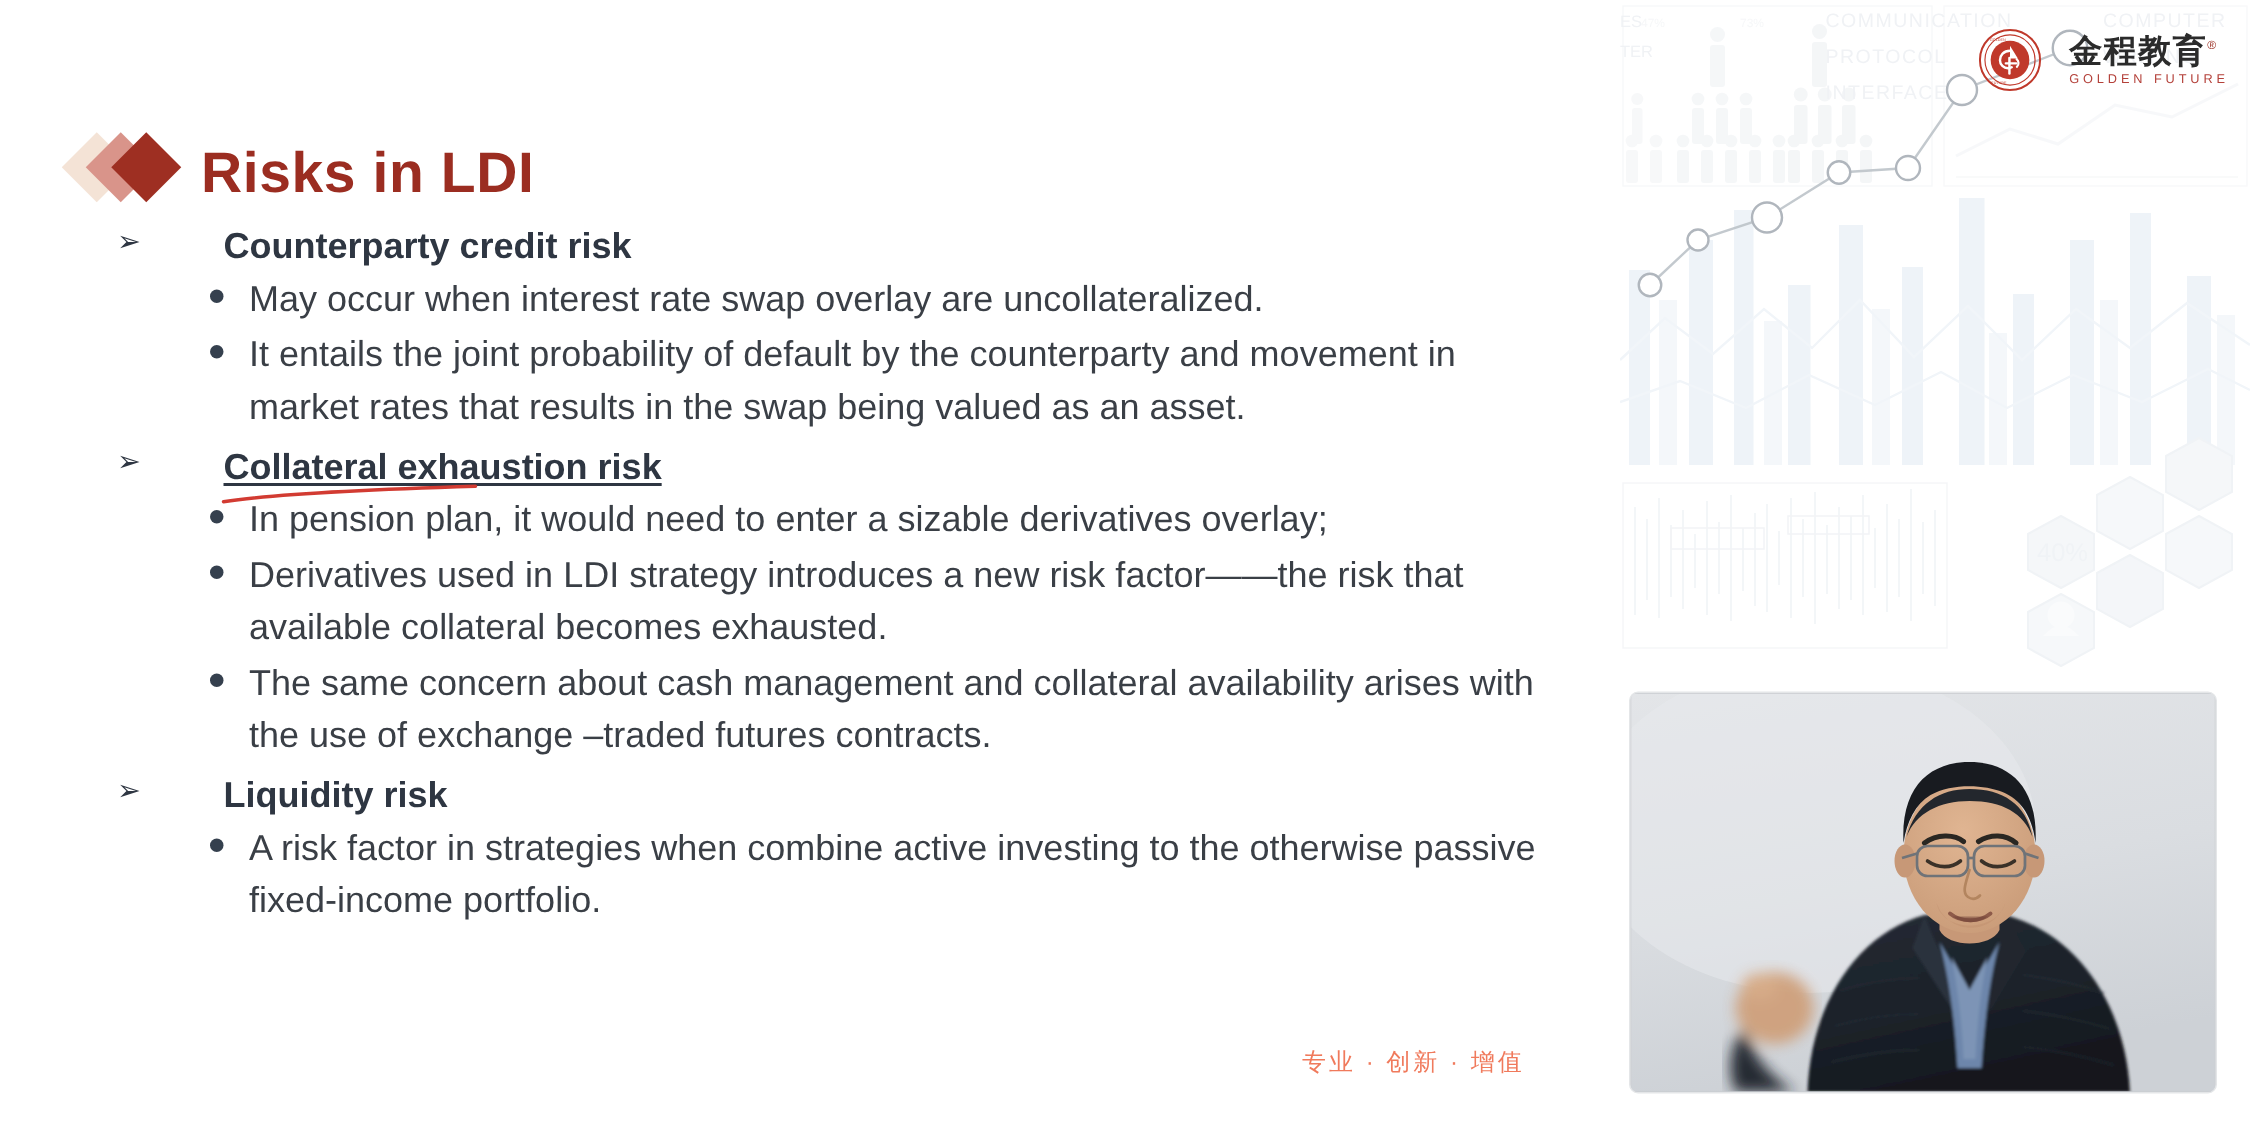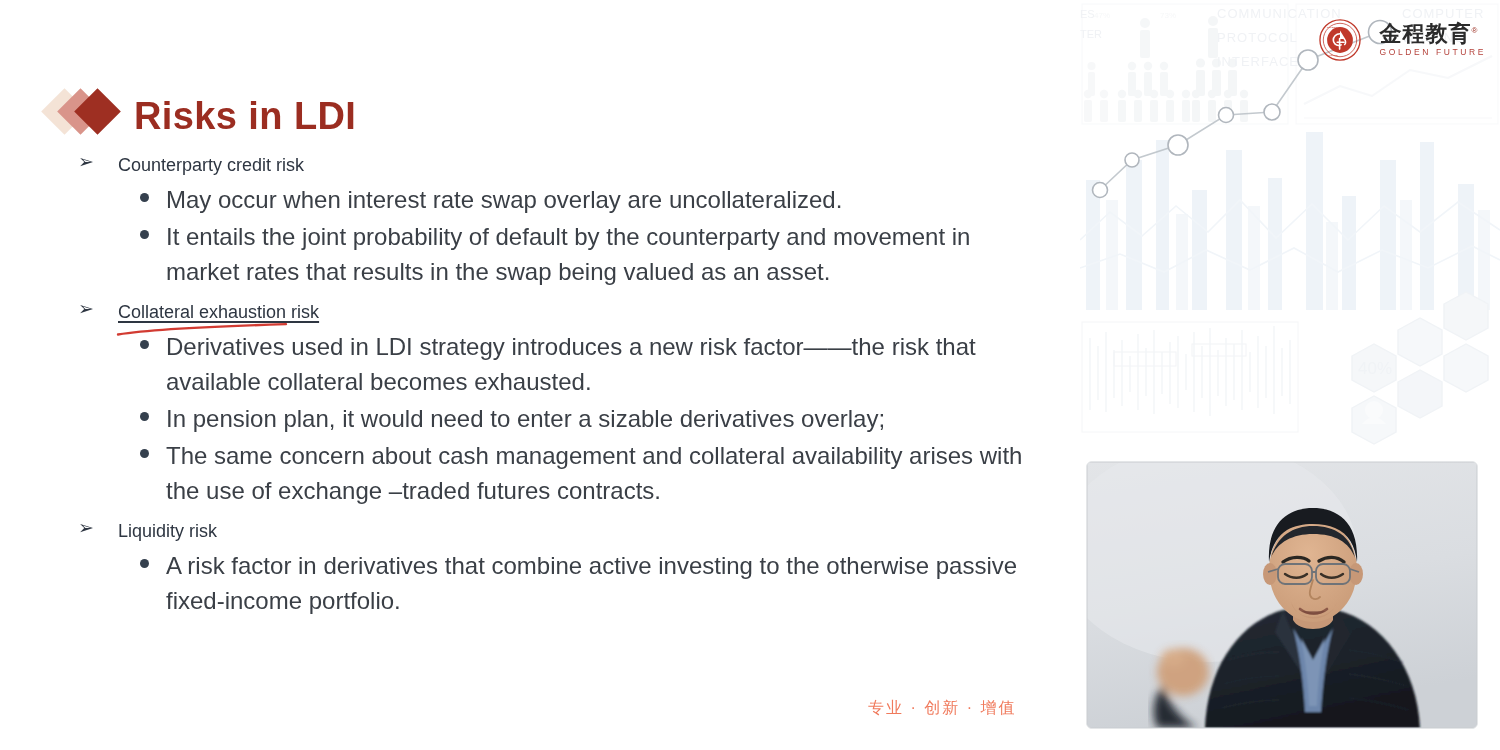--- a/index.html
+++ b/index.html
@@ -75,25 +75,26 @@
   .lvl1-arrow {
     flex: 0 0 auto;
     width: 40px;
     padding-top: 2px;
     color: #2e3642;
     font-size: 19px;
     line-height: 1;
   }
   .lvl1-label {
     position: relative;
-    font-size: 18px;
-    font-weight: normal;
+    font-size: 24px;
+    font-weight: bold;
     color: #2e3642;
     line-height: 30px;
     white-space: nowrap;
+    margin-left: 31px;
   }
   .lvl1-label.underlined {
     text-decoration: underline;
     text-decoration-thickness: 1.5px;
     text-underline-offset: 3px;
   }
   
   .annot {
     position: absolute;
     left: -2px;
@@ -265,48 +266,48 @@
           <svg class="annot" viewBox="0 0 172 18" preserveAspectRatio="none">
             <path d="M2,15.5 C34,10.5 92,7.5 170,5.2" fill="none" stroke="#d23b32" stroke-width="2.3" stroke-linecap="round"></path>
           </svg>
         </span>
       </div>
       <ul class="lvl2-list">
         <li class="lvl2">
           <span class="lvl2-dot">
               <i></i>
             </span>
-          <span class="lvl2-text">Derivatives used in LDI strategy introduces a new risk factor——the risk that available collateral becomes exhausted.</span>
+          <span class="lvl2-text">In pension plan, it would need to enter a sizable derivatives overlay;</span>
         </li>
         <li class="lvl2">
           <span class="lvl2-dot">
               <i></i>
             </span>
-          <span class="lvl2-text">In pension plan, it would need to enter a sizable derivatives overlay;</span>
+          <span class="lvl2-text">Derivatives used in LDI strategy introduces a new risk factor——the risk that available collateral becomes exhausted.</span>
         </li>
         <li class="lvl2">
           <span class="lvl2-dot">
               <i></i>
             </span>
           <span class="lvl2-text">The same concern about cash management and collateral availability arises with the use of exchange –traded futures contracts.</span>
         </li>
       </ul>
 
       <div class="group-gap"></div>
 
       <div class="lvl1">
         <span class="lvl1-arrow">➢</span>
         <span class="lvl1-label">Liquidity risk</span>
       </div>
       <ul class="lvl2-list">
         <li class="lvl2">
           <span class="lvl2-dot">
               <i></i>
             </span>
-          <span class="lvl2-text">A risk factor in derivatives that combine active investing to the otherwise passive fixed-income portfolio.</span>
+          <span class="lvl2-text">A risk factor in strategies when combine active investing to the otherwise passive fixed-income portfolio.</span>
         </li>
       </ul>
     </div>
 
     <div id="footer-slogan">专业 · 创新 · 增值</div>
   </div>
 
   <div id="right-panel">
 
     <svg id="bg-graphic" viewBox="0 0 420 460">

